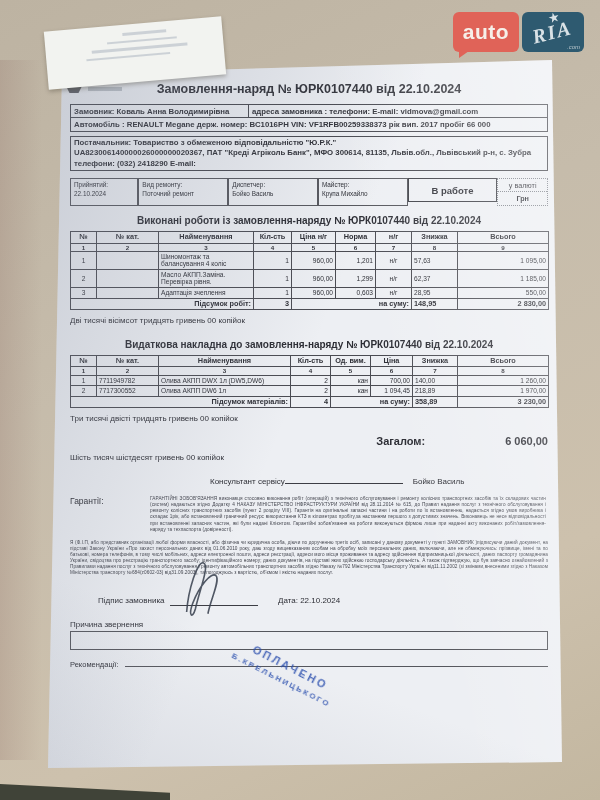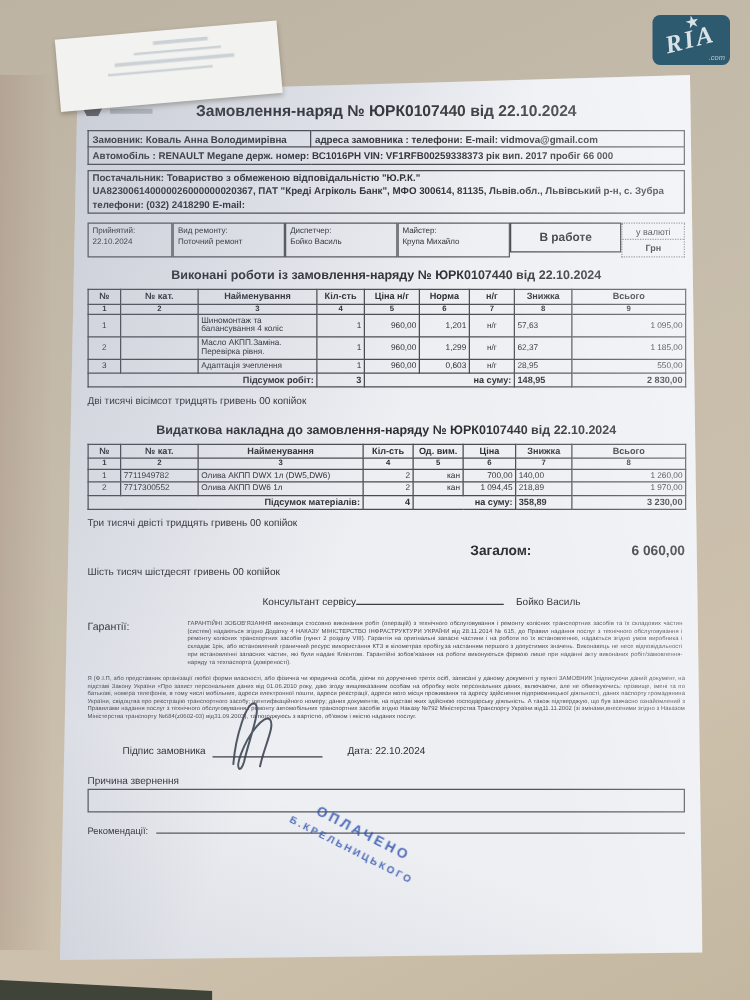--- a/index.html
+++ b/index.html
@@ -362,19 +362,22 @@
   </div>
 
   <div class="sticker">
     <div class="ln s1"></div>
     <div class="ln s2"></div>
     <div class="ln s3"></div>
     <div class="ln s4"></div>
   </div>
 
   <div class="ria-logo">
+    <div class="ria-auto">
+      <span>auto</span>
+    </div>
     <div class="ria-ria">
       <span class="star">★</span>
       <span class="txt">RIA</span>
       <span class="com">.com</span>
     </div>
   </div>
 </div>
 
 </body></html>

